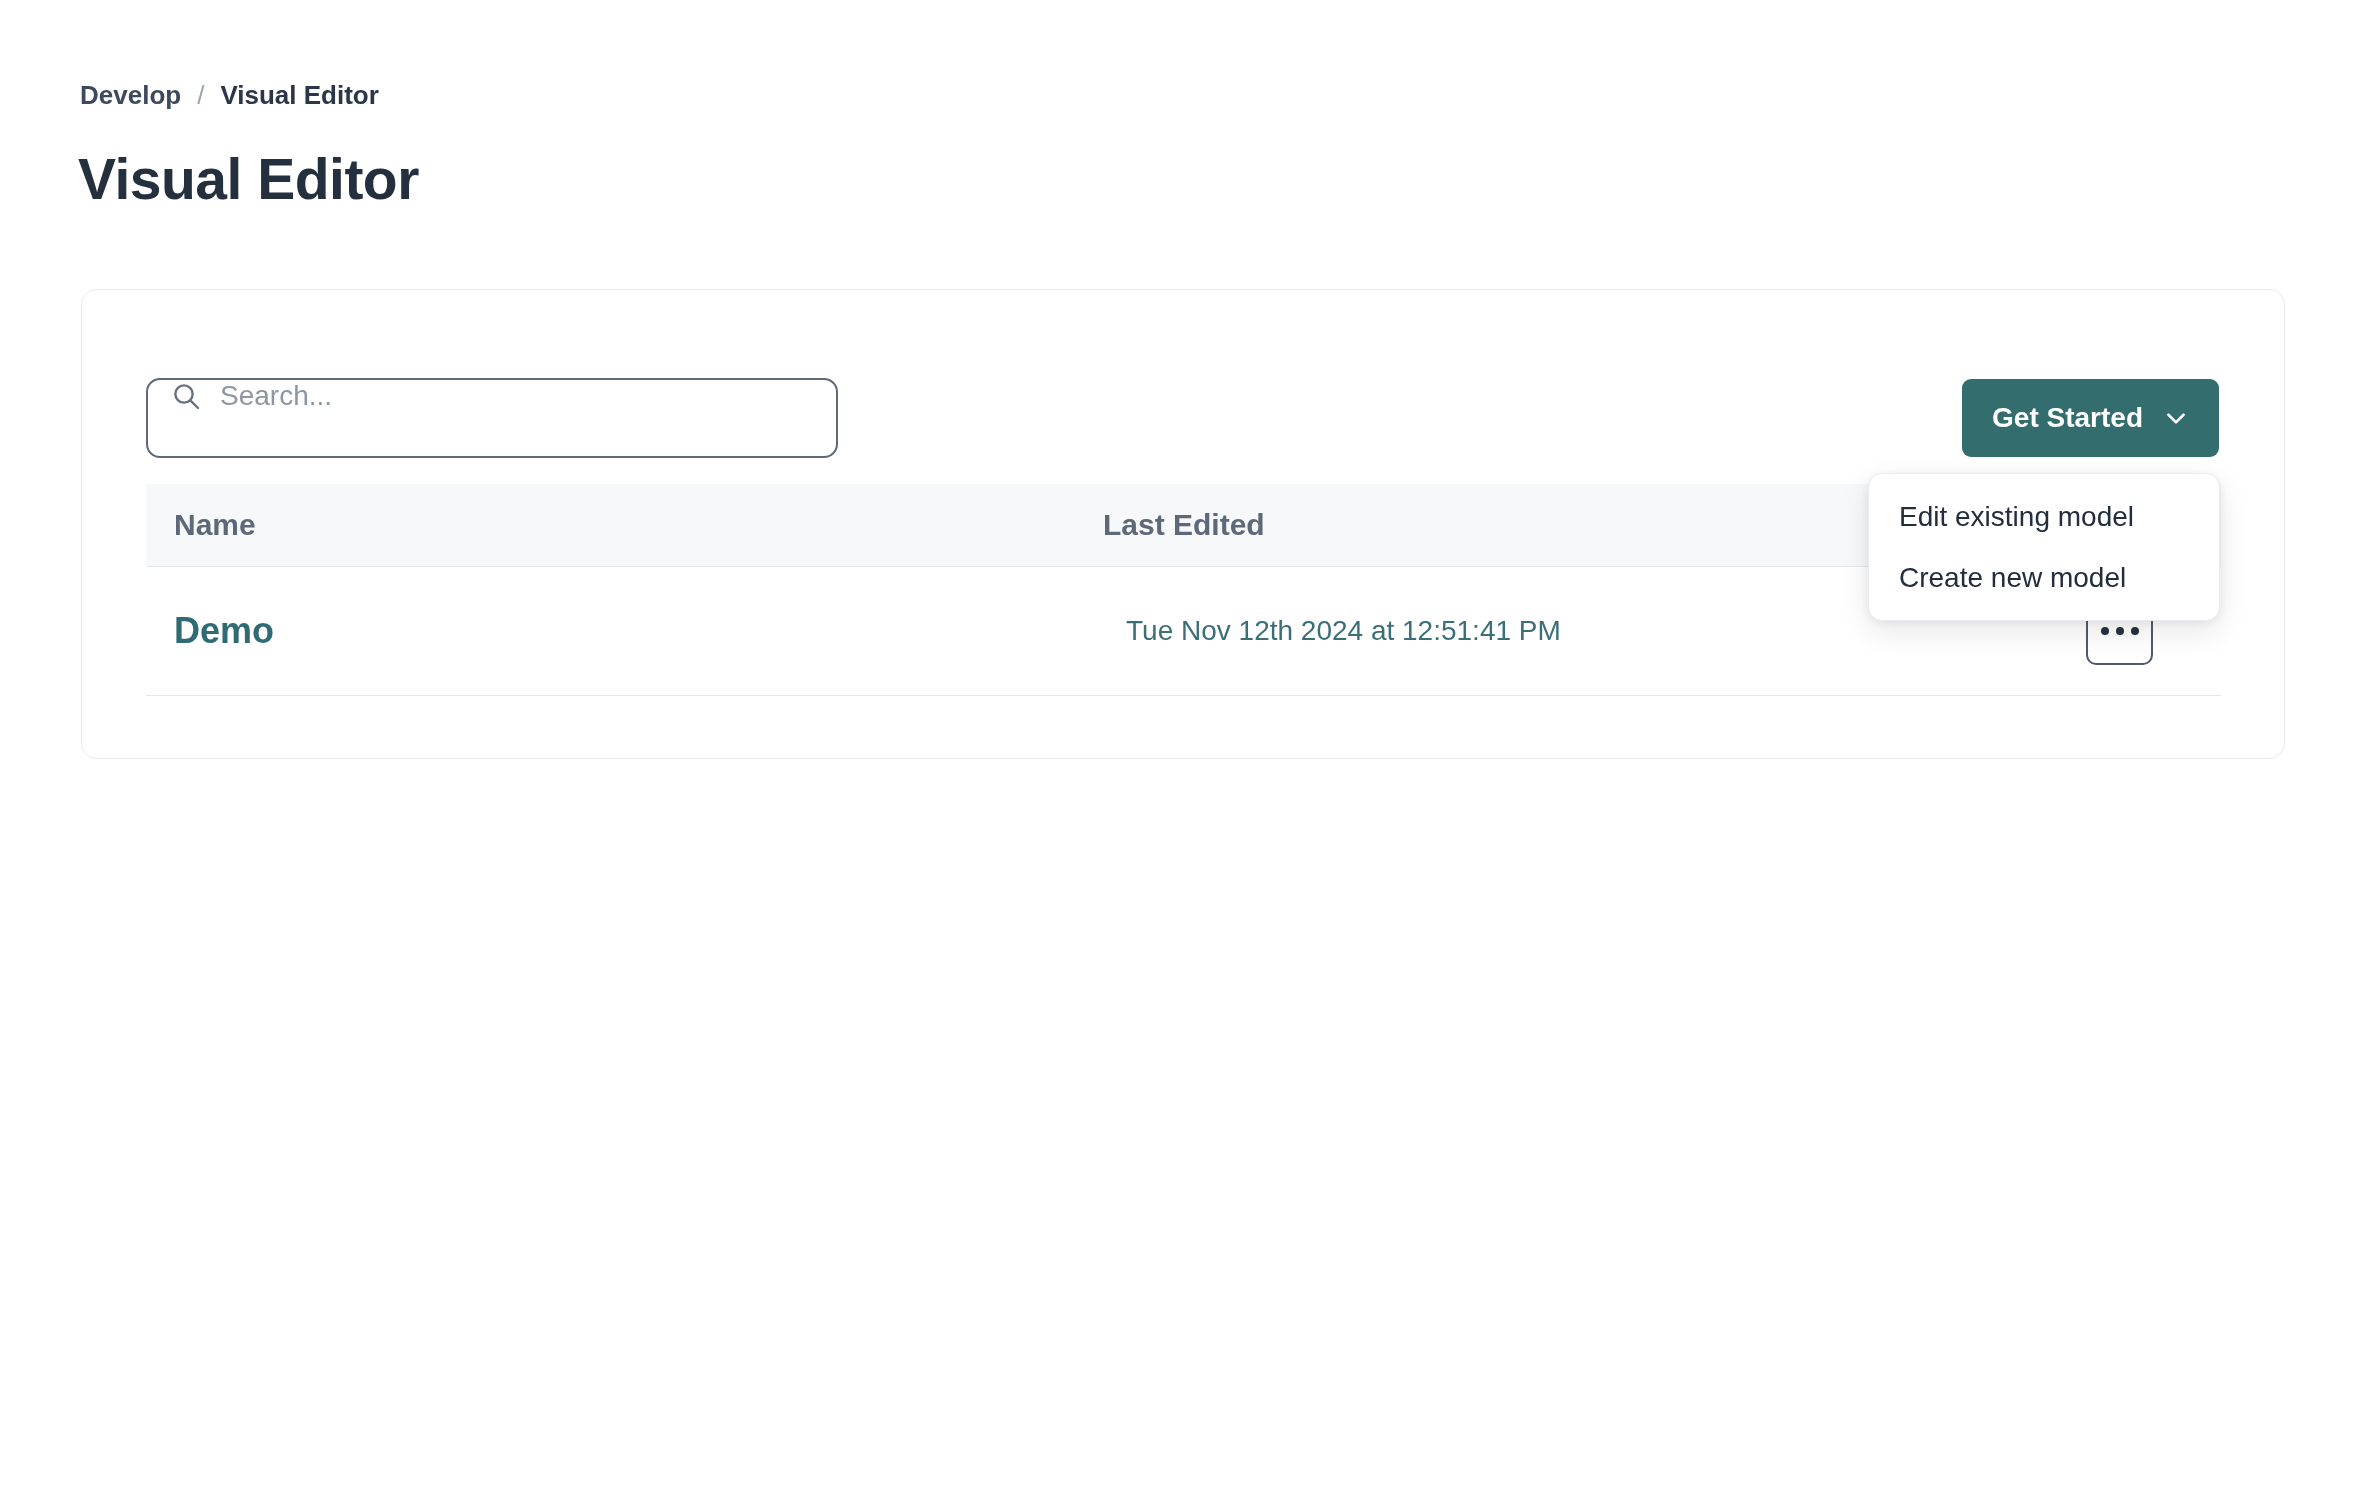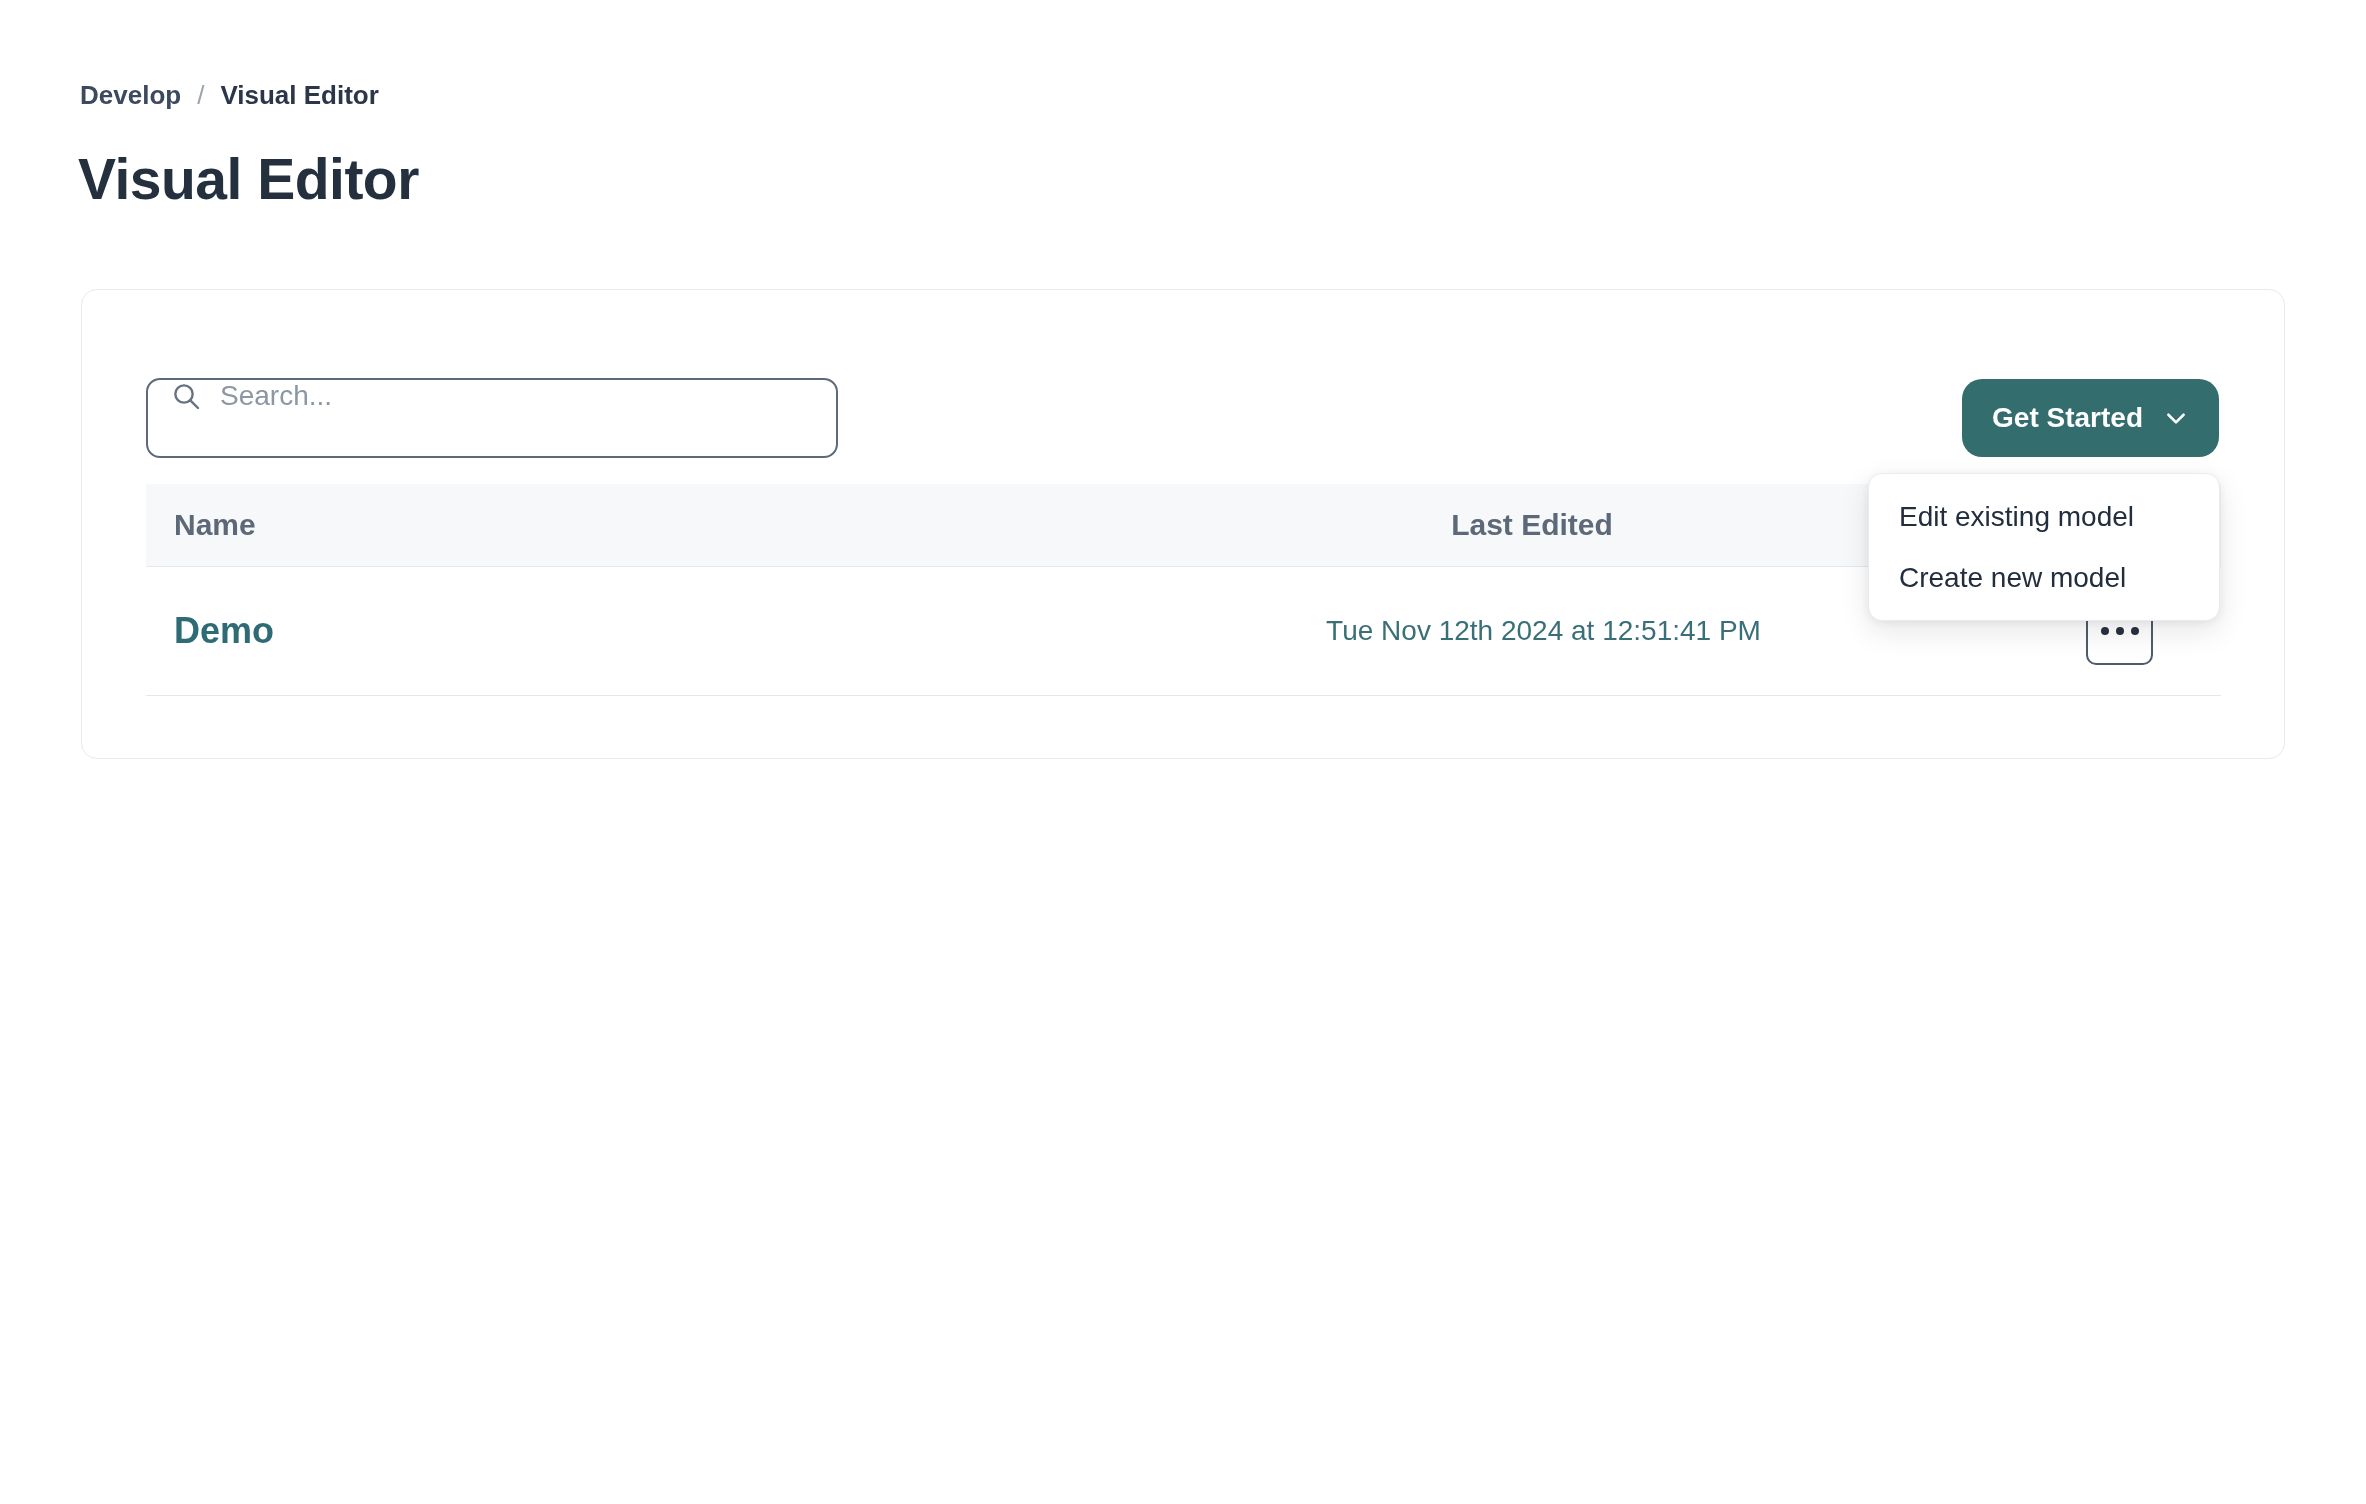--- a/index.html
+++ b/index.html
@@ -18,28 +18,28 @@
   
   .card { position: absolute; left: 81px; top: 289px; width: 2204px; height: 470px; background: #fff; border: 1px solid #e8eaee; border-radius: 16px; }
 
   
   .search-box { position: absolute; left: 64px; top: 88px; width: 692px; height: 80px; border: 2px solid #5d6a7b; border-radius: 14px; display: flex; align-items: flex-start; padding: 0 22px; background: #fff; }
   .search-box svg { flex: 0 0 auto; }
   .search-input { border: none; outline: none; flex: 1; margin-left: 18px; font-size: 28px; font-family: "Liberation Sans", sans-serif; color: #26303f; background: transparent; }
   .search-input::placeholder { color: #8d96a3; opacity: 1; }
 
   
-  .get-started-btn { position: absolute; top: 89px; right: 65px; height: 78px; padding: 0 30px; background: #346d6d; color: #ffffff; border: none; border-radius: 20px; font-size: 28px; font-weight: 600; font-family: "Liberation Sans", sans-serif; display: flex; align-items: center; gap: 20px; cursor: pointer; }
+  .get-started-btn { position: absolute; top: 89px; right: 65px; height: 78px; padding: 0 30px; background: #346d6d; color: #ffffff; border: none; border-radius: 9px; font-size: 28px; font-weight: 600; font-family: "Liberation Sans", sans-serif; display: flex; align-items: center; gap: 20px; cursor: pointer; }
 
   
   .table-wrap { position: absolute; left: 64px; top: 194px; width: 2075px; }
   .tbl-header { display: flex; align-items: center; height: 83px; background: #f7f8f9; border-bottom: 1px solid #e6e8ec; }
   .tbl-header .th { font-size: 30px; font-weight: 700; color: #5d6979; }
   .col-name { width: 957px; padding-left: 28px; }
-  .col-edited { width: 858px; text-align: center; }
+  .col-edited { width: 858px; }
   .col-actions { width: 260px; display: flex; justify-content: flex-end; }
   .tbl-row { display: flex; align-items: center; height: 129px; border-bottom: 1px solid #e4e7ea; background: #fff; }
   .row-name-link { font-size: 36px; font-weight: 700; color: #2f6b74; text-decoration: none; cursor: pointer; }
   .row-date { font-size: 28px; font-weight: 400; color: #3a6f78; margin-left: 23px; }
   .ellipsis-btn { width: 67px; height: 67px; margin-right: 68px; background: #fff; border: 2px solid #4f5b6d; border-radius: 10px; display: flex; align-items: center; justify-content: center; gap: 7px; cursor: pointer; }
   .ellipsis-btn .dot { width: 8px; height: 8px; border-radius: 50%; background: #27313f; }
 
   
   .dropdown-menu { position: absolute; left: 1868px; top: 473px; width: 352px; background: #ffffff; border: 1px solid #e9ebef; border-radius: 14px; box-shadow: 0 10px 30px rgba(16,24,40,0.10), 0 2px 8px rgba(16,24,40,0.06); padding: 12px 0; z-index: 20; }
   .dropdown-item { height: 61px; display: flex; align-items: center; padding: 0 30px; font-size: 28px; color: #222d3d; cursor: pointer; background: #fff; }

